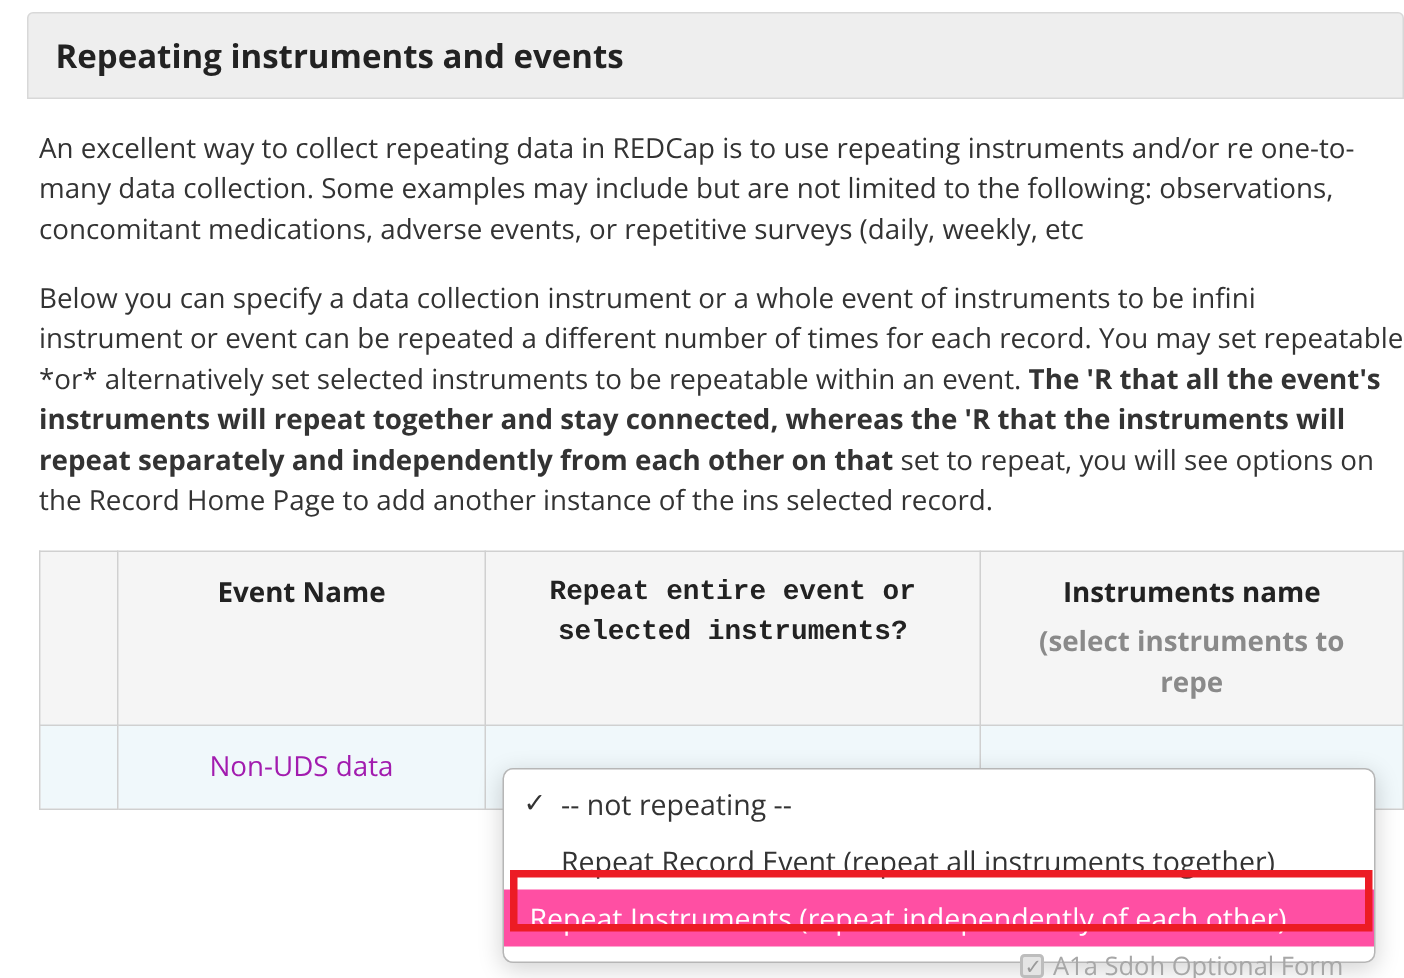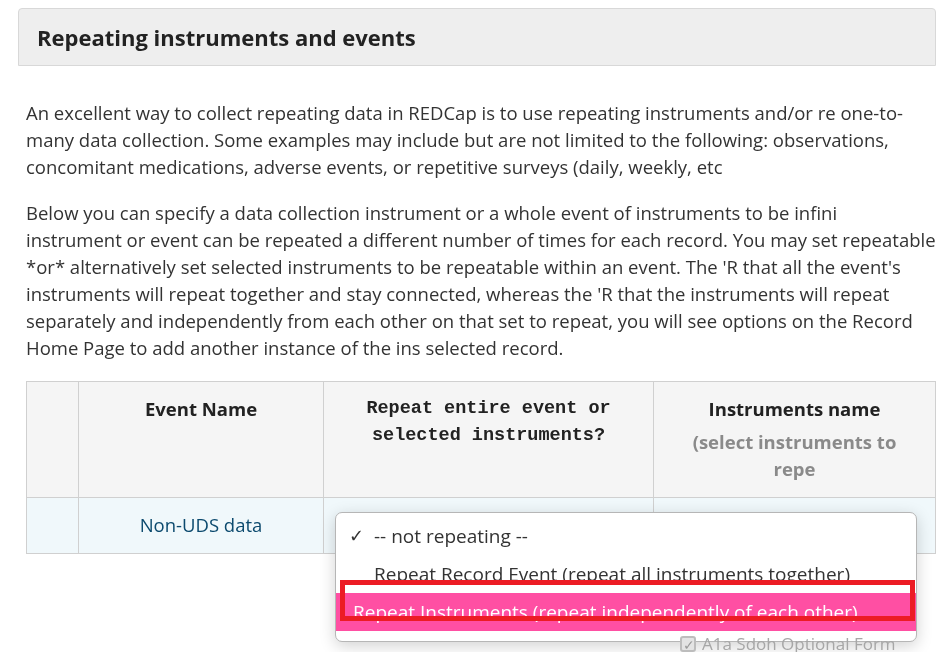--- a/index.html
+++ b/index.html
@@ -17,27 +17,27 @@
     .panel-header {
       background: #eeeeee;
       border: 1px solid #d8d8d8;
       padding: 13px 18px;
       font-weight: 700;
       font-size: 22px;
       color: #222;
       border-radius: 4px 4px 0 0;
     }
     .panel-body {
-      padding: 34px 0 0 8px;
+      padding: 20px 0 0 8px;
       font-size: 18.5px;
       line-height: 1.45;
       color: #333;
     }
     .panel-body p { margin-bottom: 20px; }
-    .panel-body b { font-weight: 400; }
+    .panel-body b { font-weight: 700; }
 
     table.repeat-table {
       border-collapse: collapse;
       width: 100%;
       margin-top: 8px;
       font-size: 18.5px;
     }
     table.repeat-table th, table.repeat-table td {
       border: 1px solid #d0d0d0;
       padding: 14px 18px;
@@ -56,21 +56,21 @@
       margin-top: 6px;
     }
     .handle-col { width: 52px; }
     .event-col { width: 245px; }
     .repeat-col { width: 330px; font-family: Liberation Mono, monospace; }
 
     tbody tr.data-row td {
       background: #f0f8fb;
     }
     .event-label {
-      color: #0c4a6e;
+      color: #a21caf;
       font-weight: 400;
     }
 
     .dropdown-menu {
       position: absolute;
       left: 335px;
       top: 512px;
       width: 582px;
       background: #fff;
       border: 1px solid #b6b6b6;

